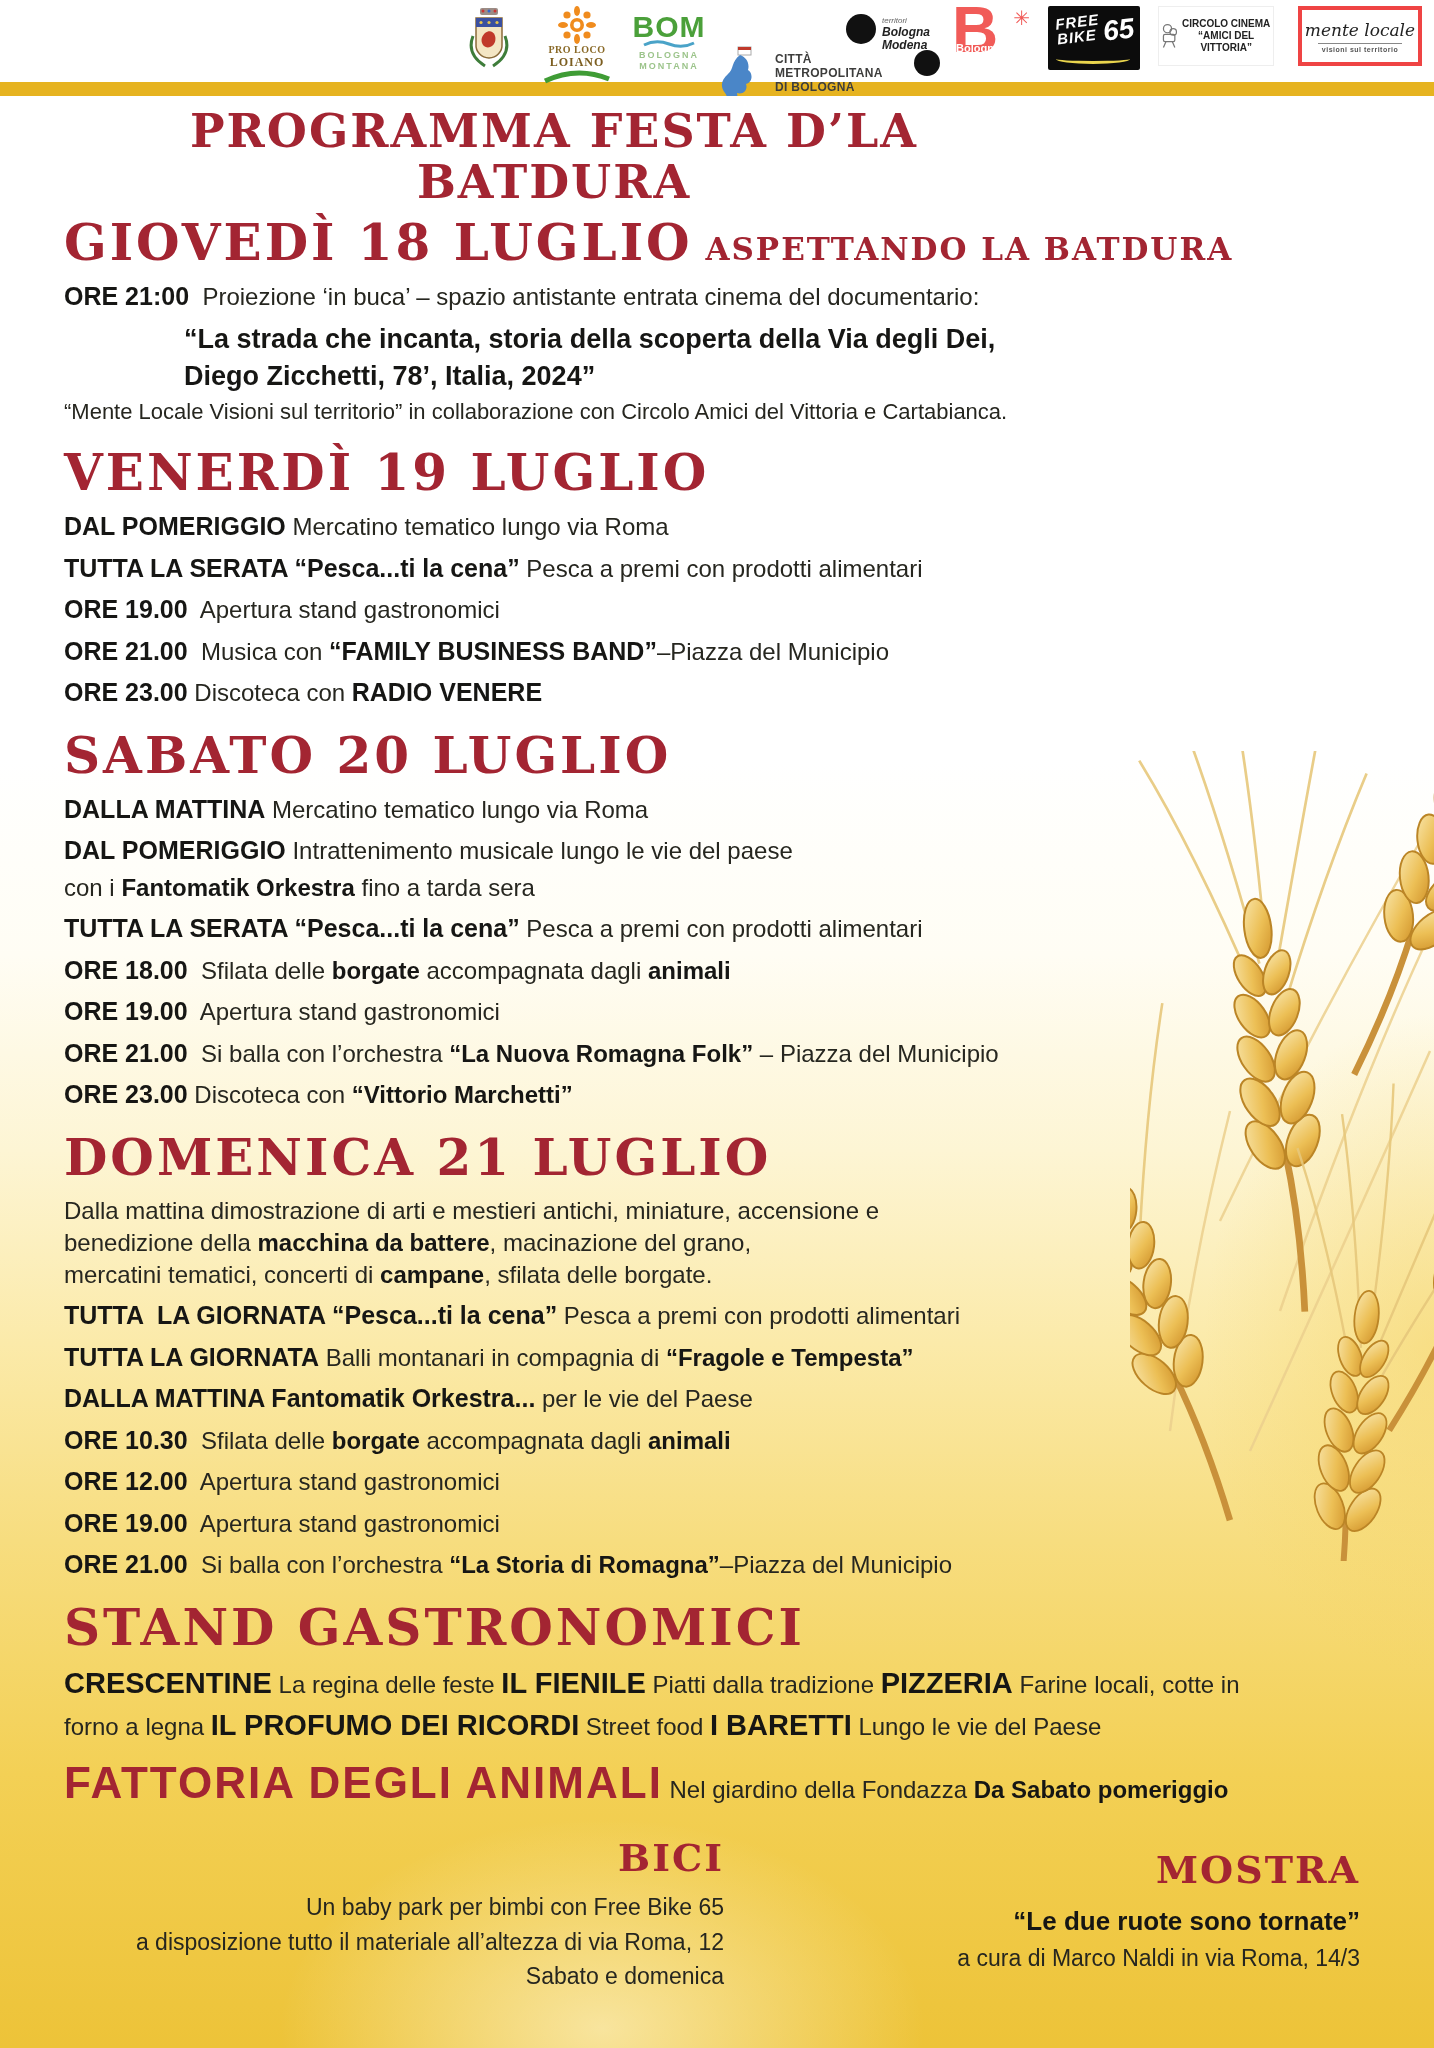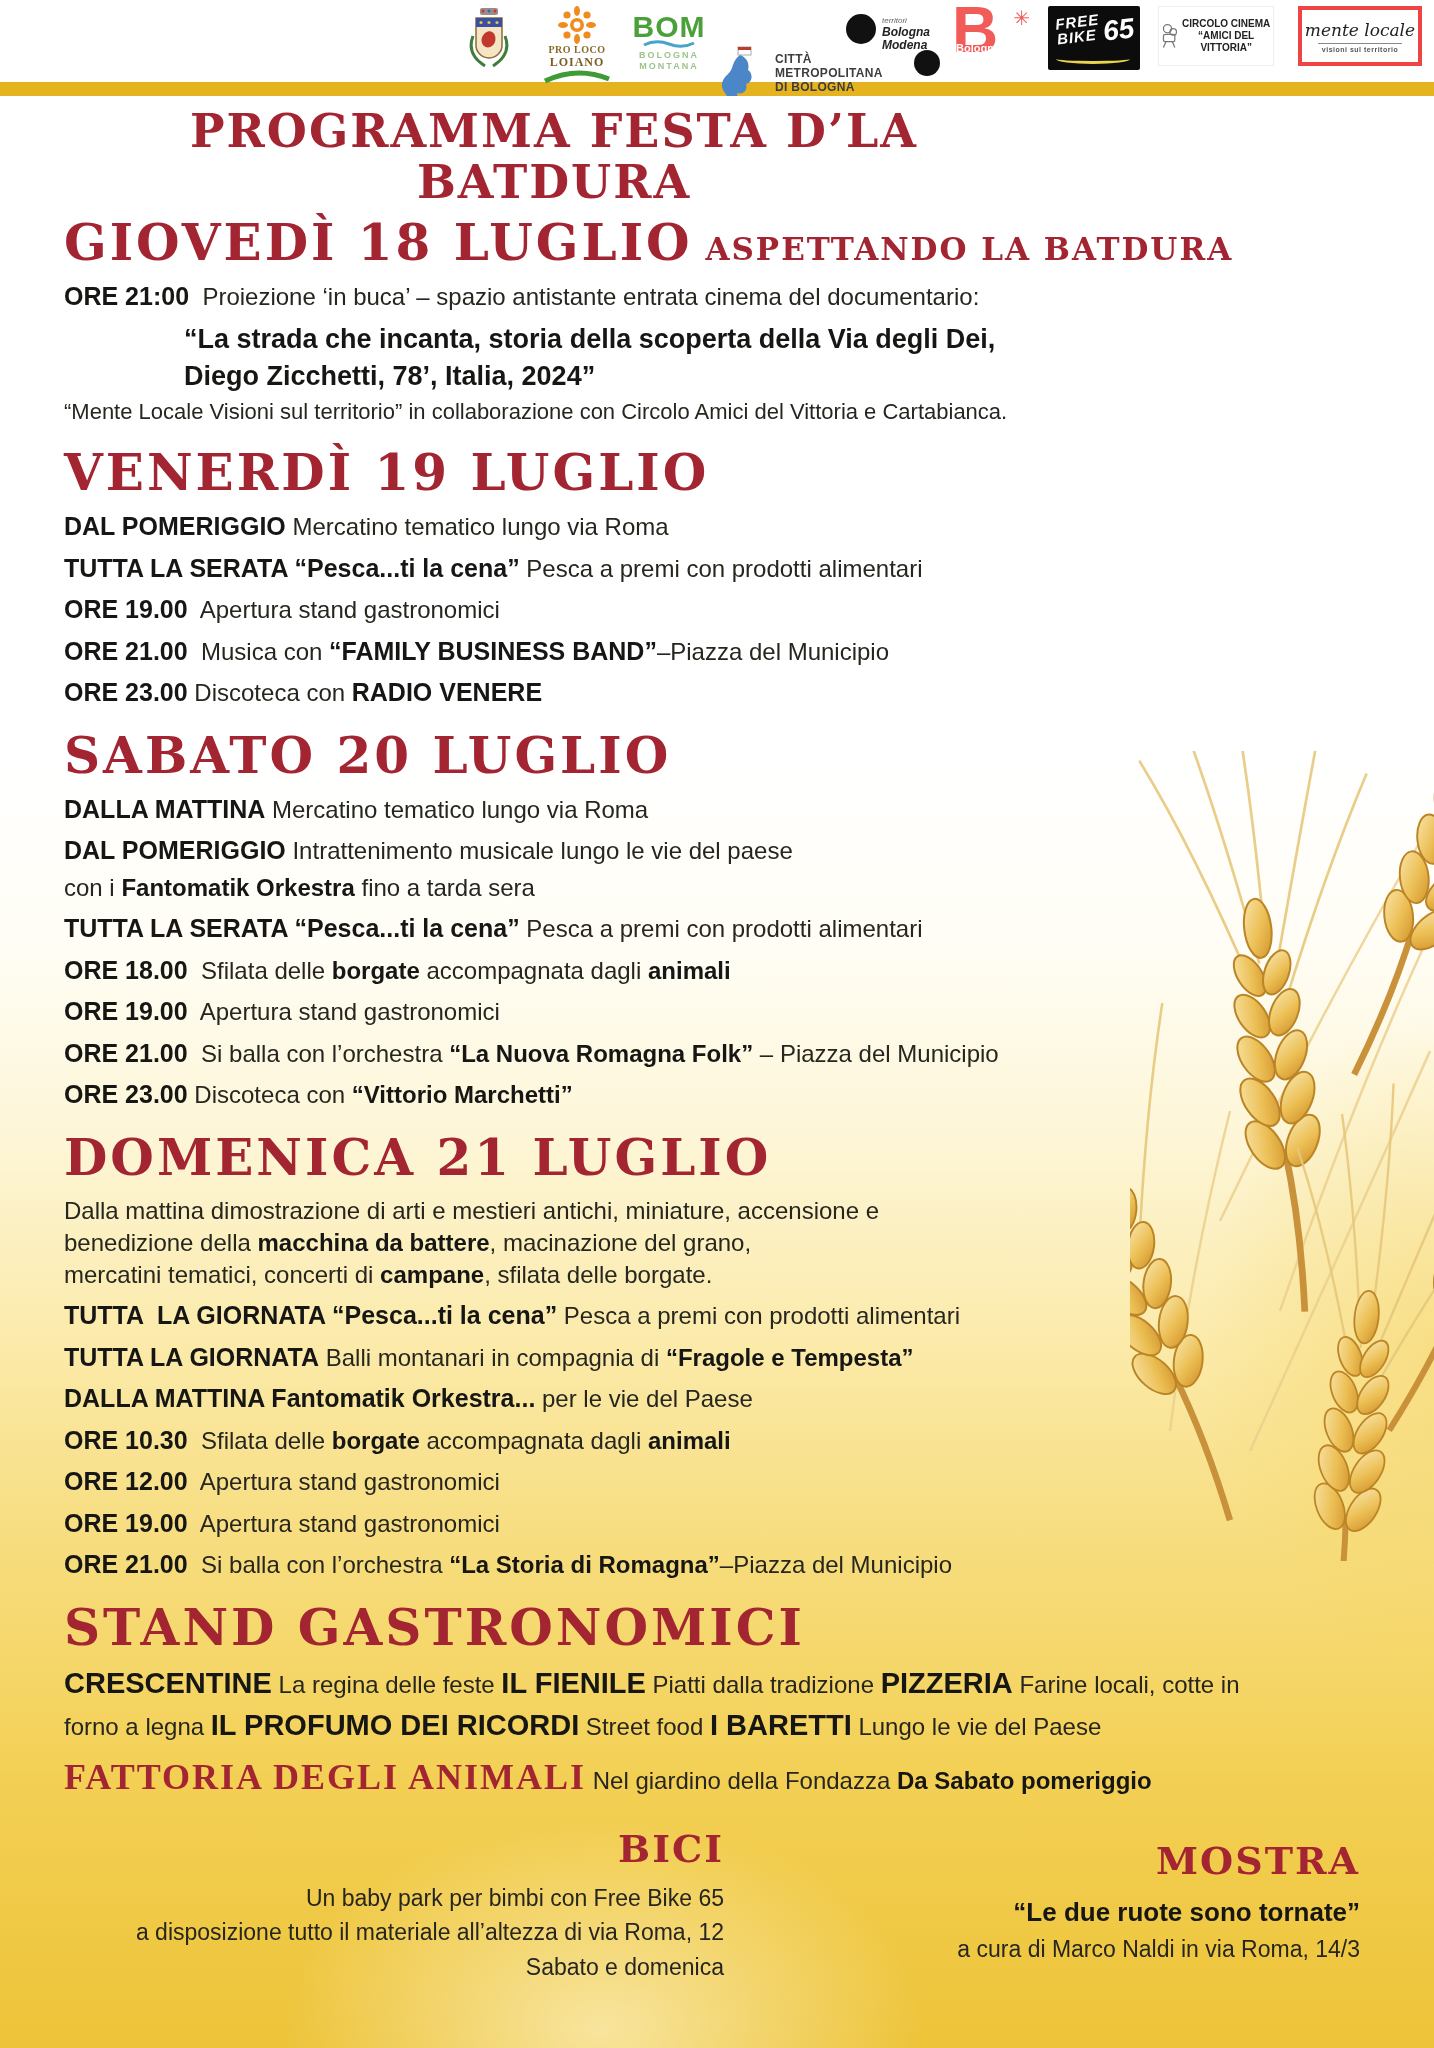--- a/index.html
+++ b/index.html
@@ -79,22 +79,22 @@
   .row.cont{margin-top:-4px;}
   .row.note{font-size:22px;margin:6px 0 0;}
   .row.doc{padding-left:120px;margin:4px 0;}
   .row.doc .sg-b{font-size:27px;}
   .row.stand{margin:7px 0;}
   .row.stand .sg-lbl{font-size:29px;}
   .row.fatt{margin-top:12px;}
   .sg-lbl{font-weight:700;color:#161614;font-size:25px;}
   .sg-reg{font-weight:400;color:#26261f;}
   .sg-b{font-weight:700;color:#161614;}
-  .sg-red{font-family:Liberation Serif, serif;font-weight:700;color:var(--red);
-          font-size:36px;letter-spacing:2px;}
+  .sg-red{font-family:Liberation Sans, sans-serif;font-weight:700;color:var(--red);
+          font-size:44px;letter-spacing:2px;}
 
   
   .footer{position:relative;z-index:2;display:flex;width:1330px;margin-top:26px;}
   .f-col{text-align:right;}
   .f-col.left{width:660px;}
   .f-col.right{width:600px;margin-left:36px;margin-top:12px;}
   .f-h{font-size:38px;letter-spacing:2px;margin-bottom:10px;}
   .f-line{font-size:23px;line-height:1.5;color:#26261f;}
   .f-line.bold{font-weight:700;font-size:26px;color:#161614;}
 </style>

